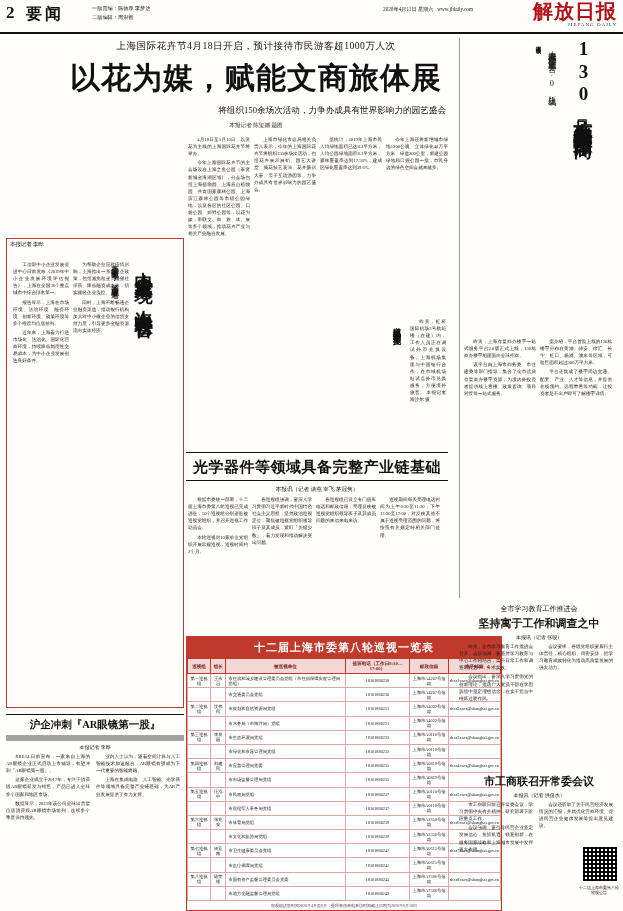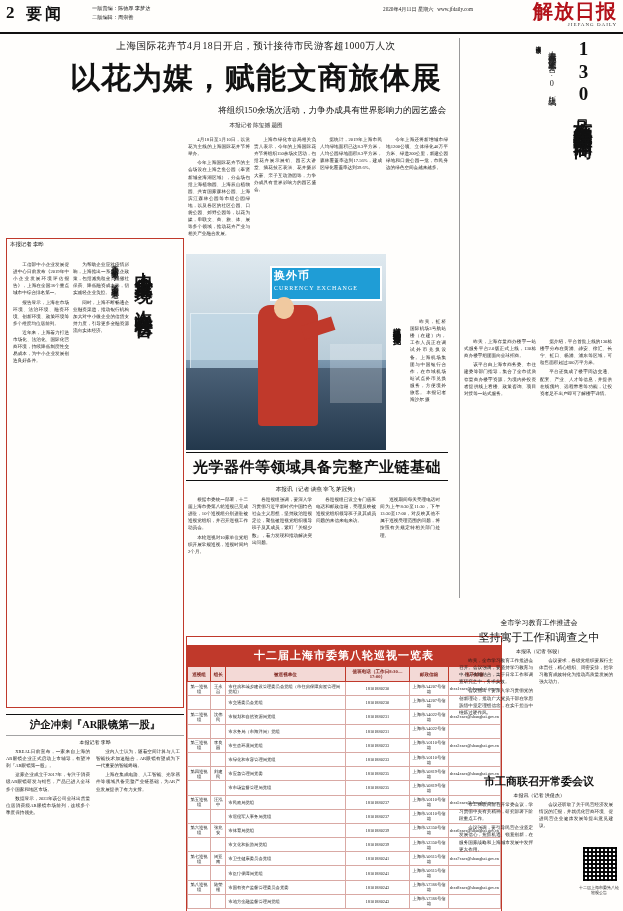--- a/index.html
+++ b/index.html
@@ -43,21 +43,21 @@
   
   .featbox { position:absolute; left:6px; top:238px; width:178px; height:470px; border:1.6px solid #c0392b; }
   .fb-tag { position:absolute; left:1px; top:1px; font-size:5.4px; padding:1px 2px; }
   .fb-vtitle { position:absolute; right:6px; top:18px; width:44px; height:430px; }
   .fb-vtitle span { writing-mode:vertical-rl; text-orientation:upright; font-size:18px; font-weight:bold; letter-spacing:2px; line-height:1.15; }
   .fb-vsub { position:absolute; right:52px; top:20px; width:22px; }
   .fb-vsub span { writing-mode:vertical-rl; text-orientation:upright; font-size:7.6px; letter-spacing:1px; line-height:1.4; }
 
   
   .lb { position:absolute; left:6px; top:714px; width:178px; height:194px; }
-  .lb-title { font-size:10.5px; font-weight:bold; text-align:center; border-top:1px solid #111; border-bottom:1px solid #a3a3a3; padding:3px 0; margin-bottom:3px; }
+  .lb-title { font-size:10.5px; font-weight:bold; text-align:center; border-top:1px solid #111; border-bottom:6px solid #a3a3a3; padding:3px 0; margin-bottom:3px; }
 
   
   .photo { position:absolute; left:186px; top:254px; width:200px; height:196px; background:#2b3f55; overflow:hidden; }
   .photo .sky { position:absolute; inset:0; background:linear-gradient(180deg,#cfe0ea 0%, #9fb9cc 38%, #6d8aa3 60%, #30506a 100%); }
   .photo .wall { position:absolute; left:0; top:0; width:100%; height:54%; background:linear-gradient(180deg,#dfe9ef,#b9ccd8); }
   .photo .banner { position:absolute; left:42%; top:6%; width:56%; height:18%; background:#1f9dd6; border:2px solid #fff; }
   .photo .banner-t { position:absolute; left:44%; top:7%; color:#fff; font-size:11px; font-weight:bold; letter-spacing:1px; }
   .photo .banner-t2 { position:absolute; left:44%; top:16%; color:#fff; font-size:6px; letter-spacing:1px; }
   .photo .counter { position:absolute; left:0; bottom:0; width:100%; height:42%; background:linear-gradient(180deg,#4b6177,#23384c); }
   .photo .glass { position:absolute; left:2%; top:30%; width:36%; height:44%; background:rgba(190,215,230,.6); border:1px solid rgba(255,255,255,.5); }
@@ -67,37 +67,37 @@
   .photo .cap-badge { position:absolute; right:2%; top:46%; width:26%; height:30%; background:rgba(255,255,255,.22); }
 
   
   .mid-head { position:absolute; left:186px; top:458px; width:262px; text-align:center; font-size:15px; font-weight:bold; letter-spacing:.5px; }
   .mid-rule-t { position:absolute; left:186px; top:452px; width:262px; border-top:1px solid #111; }
   .mid-rule-b { position:absolute; left:186px; top:480px; width:262px; border-top:1px solid #111; }
   .mid-byline { position:absolute; left:186px; top:486px; width:262px; font-size:5.6px; text-align:center; }
 
   
   .tblwrap { position:absolute; left:186px; top:636px; width:316px; border:1px solid #c0392b; background:#fff; }
-  .tbl-title { background:#c0392b; color:#fff; font-size:11px; font-weight:bold; text-align:center; padding:3px 0; letter-spacing:1px;margin-top:8px; }
+  .tbl-title { background:#c0392b; color:#fff; font-size:11px; font-weight:bold; text-align:center; padding:3px 0; letter-spacing:1px; }
   table.insp { width:100%; border-collapse:collapse; font-size:4.3px; }
   table.insp th { background:#f3d9d6; border:.5px solid #c0392b; padding:2px 1px; font-weight:bold; color:#7a1d17; font-size:4.6px; }
   table.insp td { border:.5px solid #d9a9a4; padding:1.6px 1px; text-align:center; color:#222; }
   table.insp td.l { text-align:left; padding-left:2px; }
   .tbl-foot { font-size:4px; text-align:center; padding:2px; color:#444; }
 
   .qr { position:absolute; right:6px; bottom:30px; width:34px; height:34px; background:
       repeating-linear-gradient(90deg,#111 0 2px,#fff 2px 4px),
       repeating-linear-gradient(0deg,#111 0 2px,transparent 2px 4px);
       background-blend-mode:multiply; }
   .qr-cap { position:absolute; right:4px; bottom:16px; width:40px; font-size:4px; text-align:center; line-height:1.3; }
 
   
-  .rl1 { position:absolute; right:4px; top:604px; width:160px;margin-top:14px; }
+  .rl1 { position:absolute; right:4px; top:604px; width:160px; }
   .rl-kicker { font-size:7px; text-align:center; color:#111; }
-  .rl-title { font-size:11px; font-weight:normal; text-align:center; margin:2px 0 3px; }
+  .rl-title { font-size:11px; font-weight:bold; text-align:center; margin:2px 0 3px; }
   .rl-byline { font-size:5px; text-align:center; margin-bottom:3px; }
   .rl2 { position:absolute; right:4px; top:772px; width:160px; }
   .rl2-title { font-size:11px; font-weight:bold; text-align:center; margin:2px 0 3px; }
 
   .tiny { font-size:4.6px; line-height:1.55; text-align:justify; color:#1a1a1a; }
   .tiny p { margin:0 0 2px; text-indent:2em; }
 </style>
 </head>
 <body>
 
@@ -187,33 +187,20 @@
           <p>这家企业成立于2017年，专注于消费级AR眼镜研发与销售，产品已进入全球多个国家和地区市场。</p>
           <p>数据显示，2023年该公司全球出货量位居消费级AR眼镜市场前列，连续多个季度保持领先。</p>
       </div>
       <div class="tiny" style="width:84px;">
         <p>业内人士认为，随着空间计算与人工智能技术加速融合，AR眼镜有望成为下一代重要的智能终端。</p>
           <p>上海在集成电路、人工智能、光学器件等领域具备完整产业链基础，为AR产业发展提供了有力支撑。</p>
       </div>
     </div>
   </div>
 
-  <div class="photo">
-    <div class="sky"></div>
-    <div class="wall"></div>
-    <div class="glass"></div>
-    <div class="counter"></div>
-    <div class="banner"></div>
-    <div class="banner-t">换外币</div>
-    <div class="banner-t2">CURRENCY EXCHANGE</div>
-    <div class="person"></div>
-    <div class="head"></div>
-    <div class="arm"></div>
-    <div class="cap-badge"></div>
-  </div>
 
   <div style="position:absolute;left:390px;top:318px;width:18px;height:120px;">
     <span style="writing-mode:vertical-rl;text-orientation:upright;font-size:8px;font-weight:bold;letter-spacing:1px;">市域线机场站试点外币兑换</span>
   </div>
   <div class="tiny" style="position:absolute;left:410px;top:318px;width:36px;height:130px;">
     <p>昨天，虹桥国际机场3号航站楼（在建）内，工作人员正在调试外币兑换设备。上海机场集团与中国银行合作，在市域机场站试点外币兑换服务，方便境外旅客。 本报记者 海沙尔 摄</p>
   </div>
 
   <div class="mid-rule-t"></div>
   <div class="mid-head">光学器件等领域具备完整产业链基础</div>

